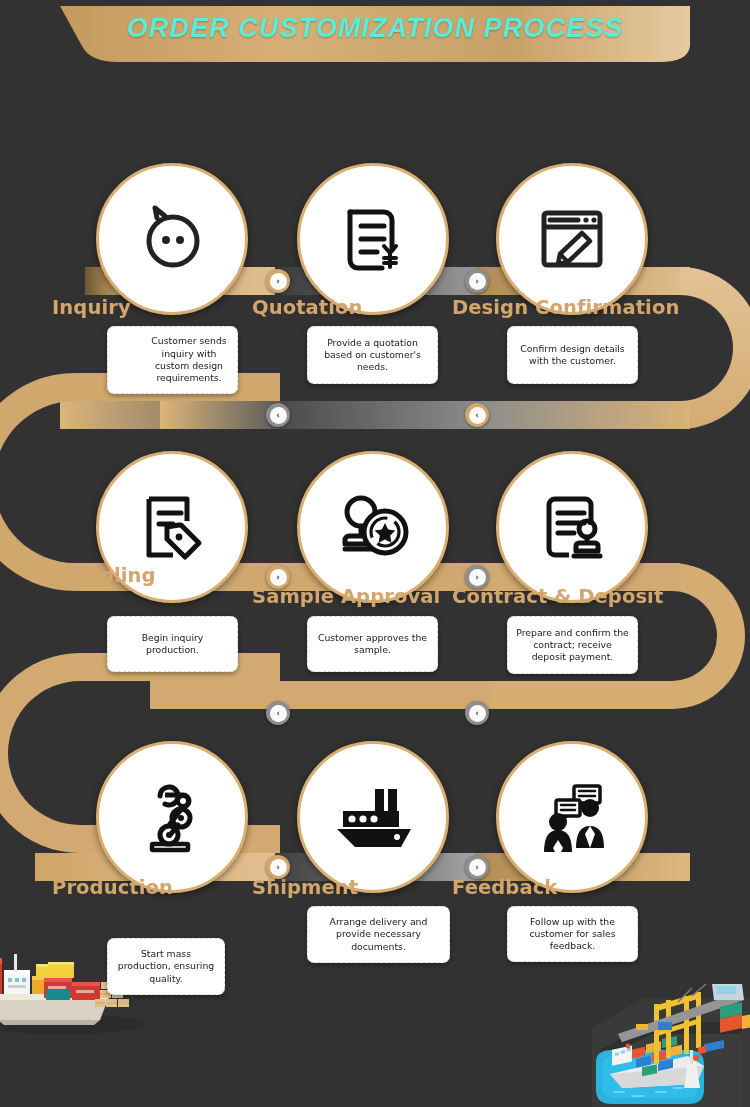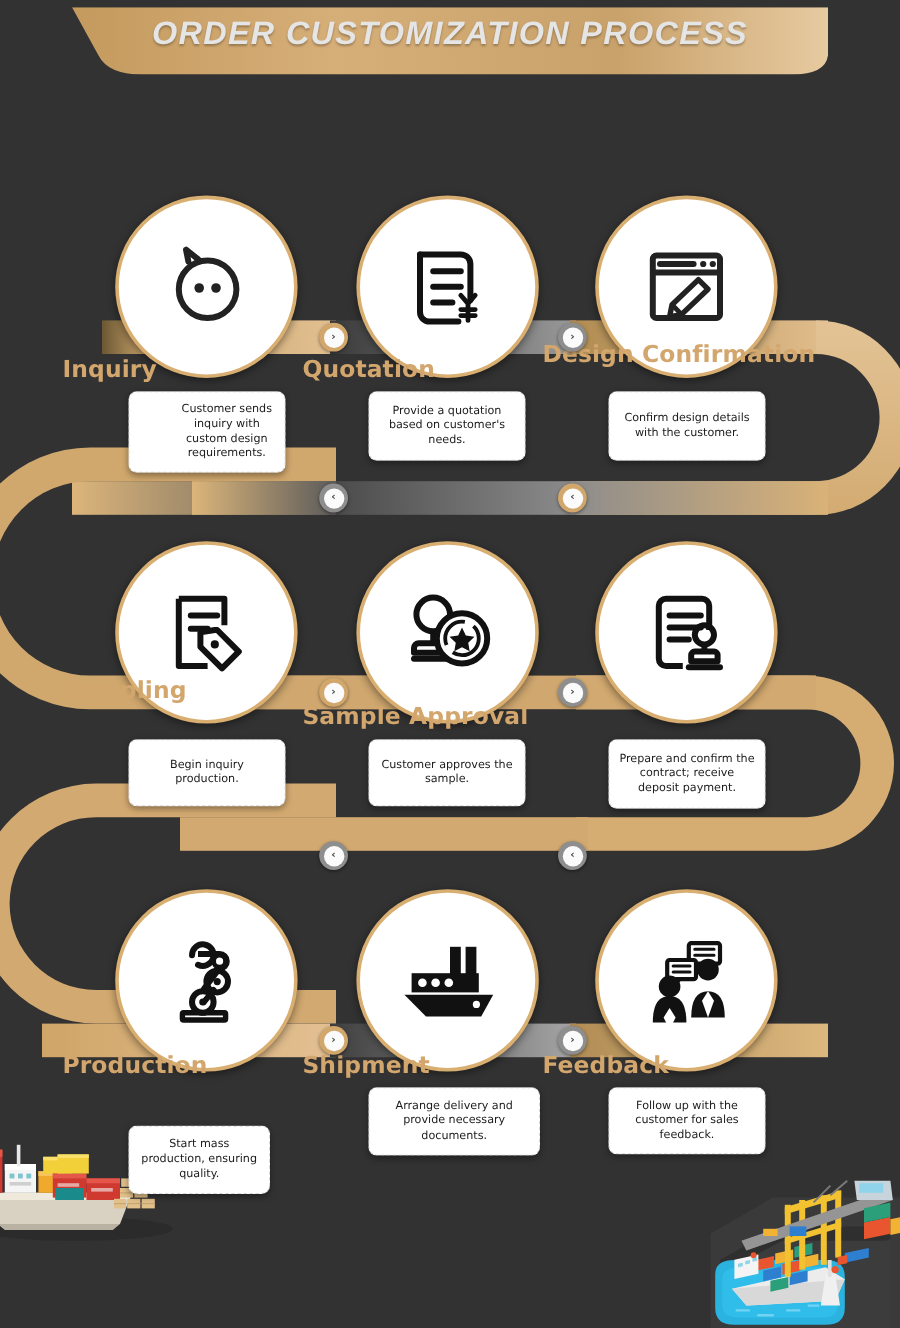--- a/index.html
+++ b/index.html
@@ -15,21 +15,21 @@
   #illoLayer{z-index:1;}
   #bannerLayer{z-index:6;}
   #nodeLayer{z-index:4;}
   #markerLayer{z-index:5;}
 
   
   .banner{position:absolute;left:60px;top:6px;width:630px;height:56px;z-index:6;}
   .banner svg{position:absolute;inset:0;}
   .banner-title{
     position:absolute;inset:0;display:flex;align-items:center;justify-content:center;
-    color:#e5e5e5;font-size:27px;font-weight:bold;font-style:italic;
+    color:#5eead4;font-size:27px;font-weight:bold;font-style:italic;
     letter-spacing:1.1px;white-space:nowrap;
     text-shadow:0 1px 2px rgba(0,0,0,.28);
     padding-bottom:12px;box-sizing:border-box;
   }
   .circle{
     position:absolute;width:152px;height:152px;border-radius:50%;
     background:#ffffff;box-sizing:border-box;
     border:3px solid #d9ae71;
     box-shadow:0 2px 7px rgba(0,0,0,.45);
     display:flex;align-items:center;justify-content:center;
@@ -318,21 +318,21 @@
       <svg width="72" height="72" viewBox="0 0 72 72">
         <rect x="8" y="10" width="56" height="52" rx="3" fill="none" stroke="#222" stroke-width="5"></rect>
         <path d="M8 24 h56" stroke="#222" stroke-width="5"></path>
         <path d="M14 17 h28" stroke="#222" stroke-width="5" stroke-linecap="round"></path>
         <circle cx="50" cy="17" r="2.6" fill="#222"></circle>
         <circle cx="58" cy="17" r="2.6" fill="#222"></circle>
         <path d="M46 30 l8 8 l-22 21 l-10 2 l2 -10 Z" fill="none" stroke="#222" stroke-width="4.5" stroke-linejoin="round"></path>
         <path d="M24 51 l8 8" stroke="#222" stroke-width="4"></path>
       </svg>
     </div>
-    <div class="label" style="left:452px;top:284px;">Design Confirmation</div>
+    <div class="label" style="left:452px;top:296px;">Design Confirmation</div>
     <div class="desc" style="left:507px;top:326px;width:131px;height:58px;">Confirm design details with the customer.</div>
 
     <div class="circle" style="left:96px;top:451px;">
       <svg width="70" height="72" viewBox="0 0 70 72">
         <path d="M12 8 h38 v22 M12 8 v56 h24" fill="none" stroke="#111" stroke-width="5" stroke-linejoin="round"></path>
         <path d="M22 22 h22 M22 33 h14" stroke="#111" stroke-width="5" stroke-linecap="round"></path>
         <path d="M44 34 l18 18 l-14 14 l-18 -18 l0 -12 l12 -2 Z" fill="none" stroke="#111" stroke-width="5" stroke-linejoin="round"></path>
         <circle cx="42" cy="46" r="3.4" fill="#111"></circle>
       </svg>
     </div>
@@ -354,20 +354,21 @@
 
     <div class="circle" style="left:496px;top:451px;">
       <svg width="70" height="72" viewBox="0 0 70 72">
         <path d="M12 14 a6 6 0 0 1 6 -6 h30 a6 6 0 0 1 6 6 v20 M12 14 v44 a6 6 0 0 0 6 6 h14" fill="none" stroke="#111" stroke-width="5" stroke-linejoin="round"></path>
         <path d="M21 22 h26 M21 32 h26 M21 42 h16" stroke="#111" stroke-width="5" stroke-linecap="round"></path>
         <circle cx="50" cy="38" r="8" fill="none" stroke="#111" stroke-width="5"></circle>
         <path d="M50 46 v6 M42 52 h16 a3 3 0 0 1 3 3 v5 h-22 v-5 a3 3 0 0 1 3 -3 Z" fill="none" stroke="#111" stroke-width="5" stroke-linejoin="round"></path>
         <path d="M37 65 h26" stroke="#111" stroke-width="5" stroke-linecap="round"></path>
       </svg>
     </div>
+    <div class="label" style="left:452px;top:585px;">Contract &amp; Deposit</div>
     <div class="desc" style="left:507px;top:616px;width:131px;height:58px;">Prepare and confirm the contract; receive deposit payment.</div>
 
     <div class="circle" style="left:96px;top:741px;">
       <svg width="72" height="74" viewBox="0 0 72 74">
         <path d="M24 16 a9 9 0 1 1 5 8" fill="none" stroke="#111" stroke-width="5" stroke-linecap="round"></path>
         <path d="M29 15 h18 a6 6 0 0 1 6 6 a6 6 0 0 1 -6 6 h-4" fill="none" stroke="#111" stroke-width="5" stroke-linejoin="round"></path>
         <circle cx="47" cy="21" r="5" fill="none" stroke="#111" stroke-width="4"></circle>
         <path d="M46 28 l-12 16" stroke="#111" stroke-width="5" stroke-linecap="round"></path>
         <circle cx="45" cy="38" r="9" fill="none" stroke="#111" stroke-width="5"></circle>
         <circle cx="45" cy="38" r="3" fill="#111"></circle>

